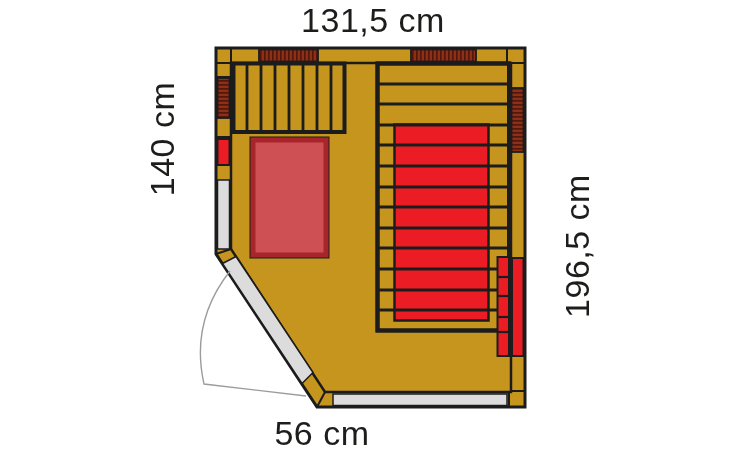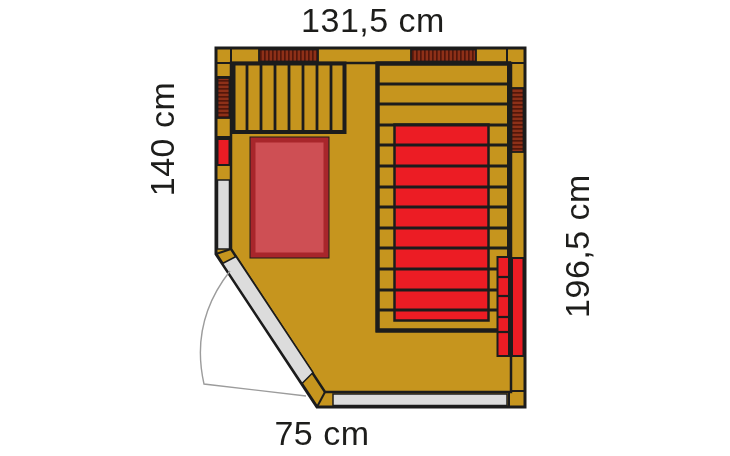--- a/index.html
+++ b/index.html
@@ -135,15 +135,15 @@
       <rect x="512" y="258" width="11.5" height="98" fill="var(--heater-red, #ec1c24)" stroke="var(--outline, #1c1c1c)" stroke-width="2"></rect>
     </g>
   </svg>
 
   <div class="dim-label dim-top">131,5 cm</div>
 
   <div class="dim-label dim-left">140 cm</div>
 
   <div class="dim-label dim-right">196,5 cm</div>
 
-  <div class="dim-label dim-bottom">75 cm</div>
+  <div class="dim-label dim-bottom">56 cm</div>
 
 </div>
 
 </body></html>

